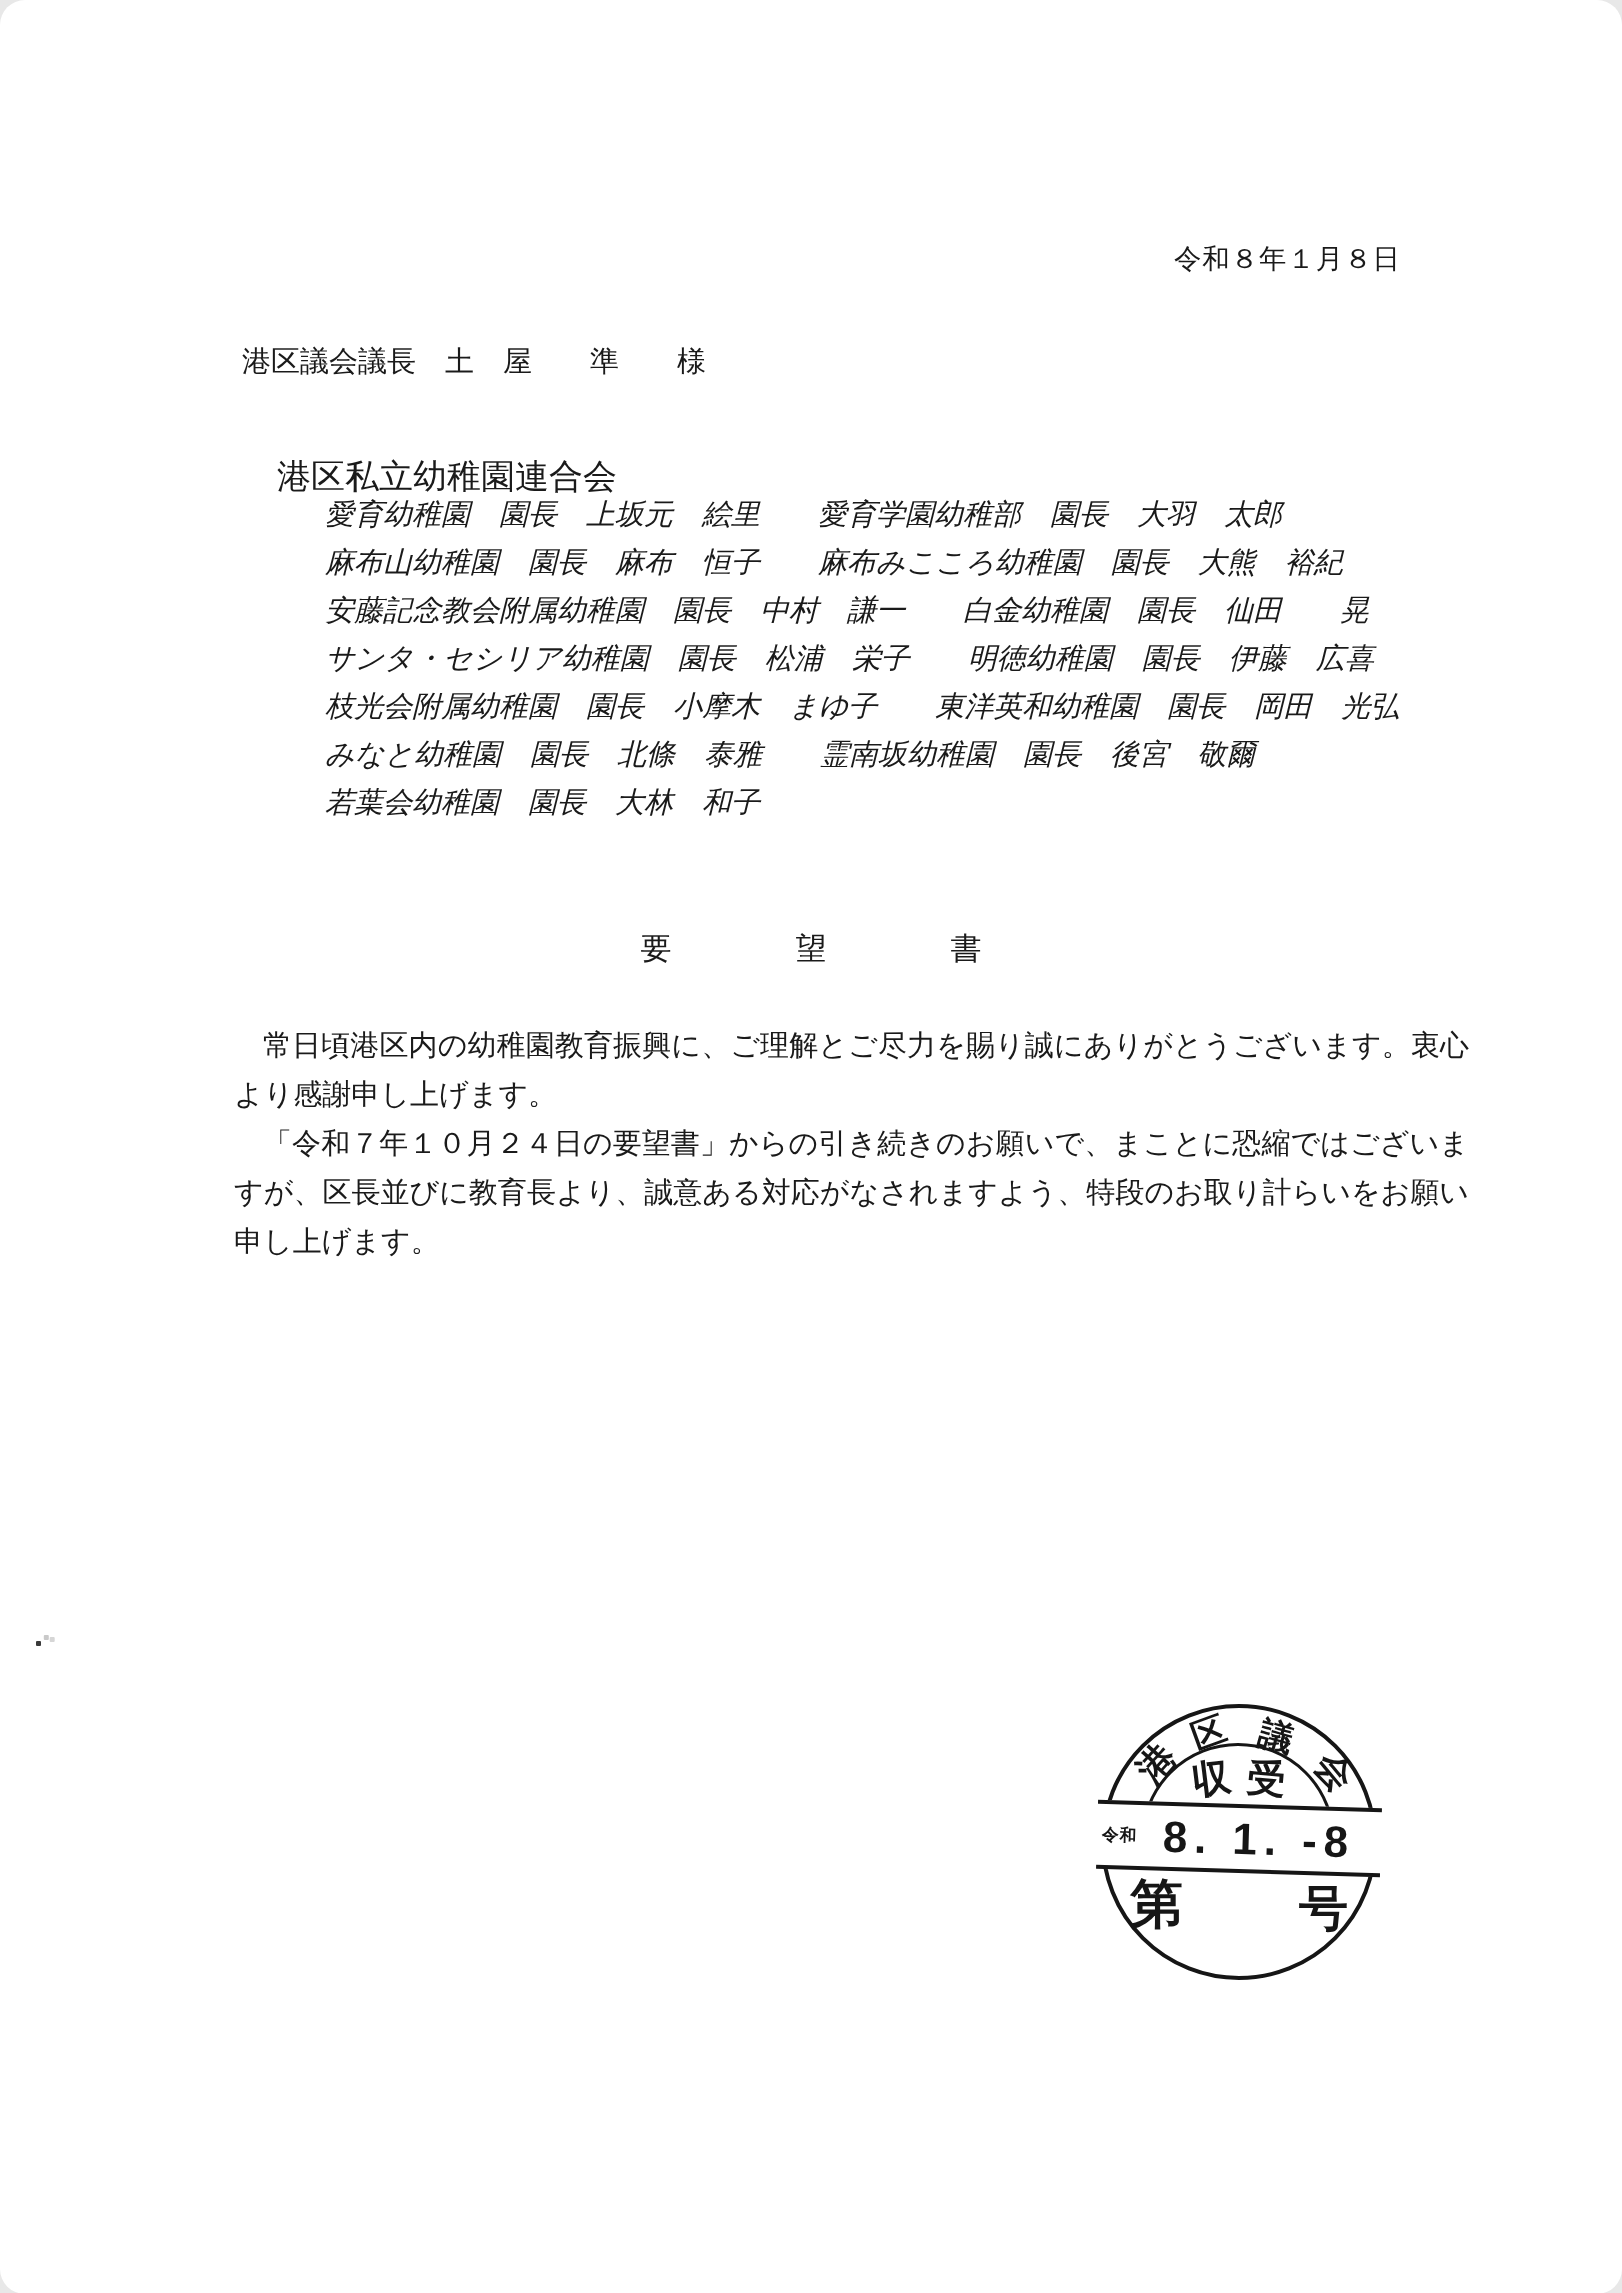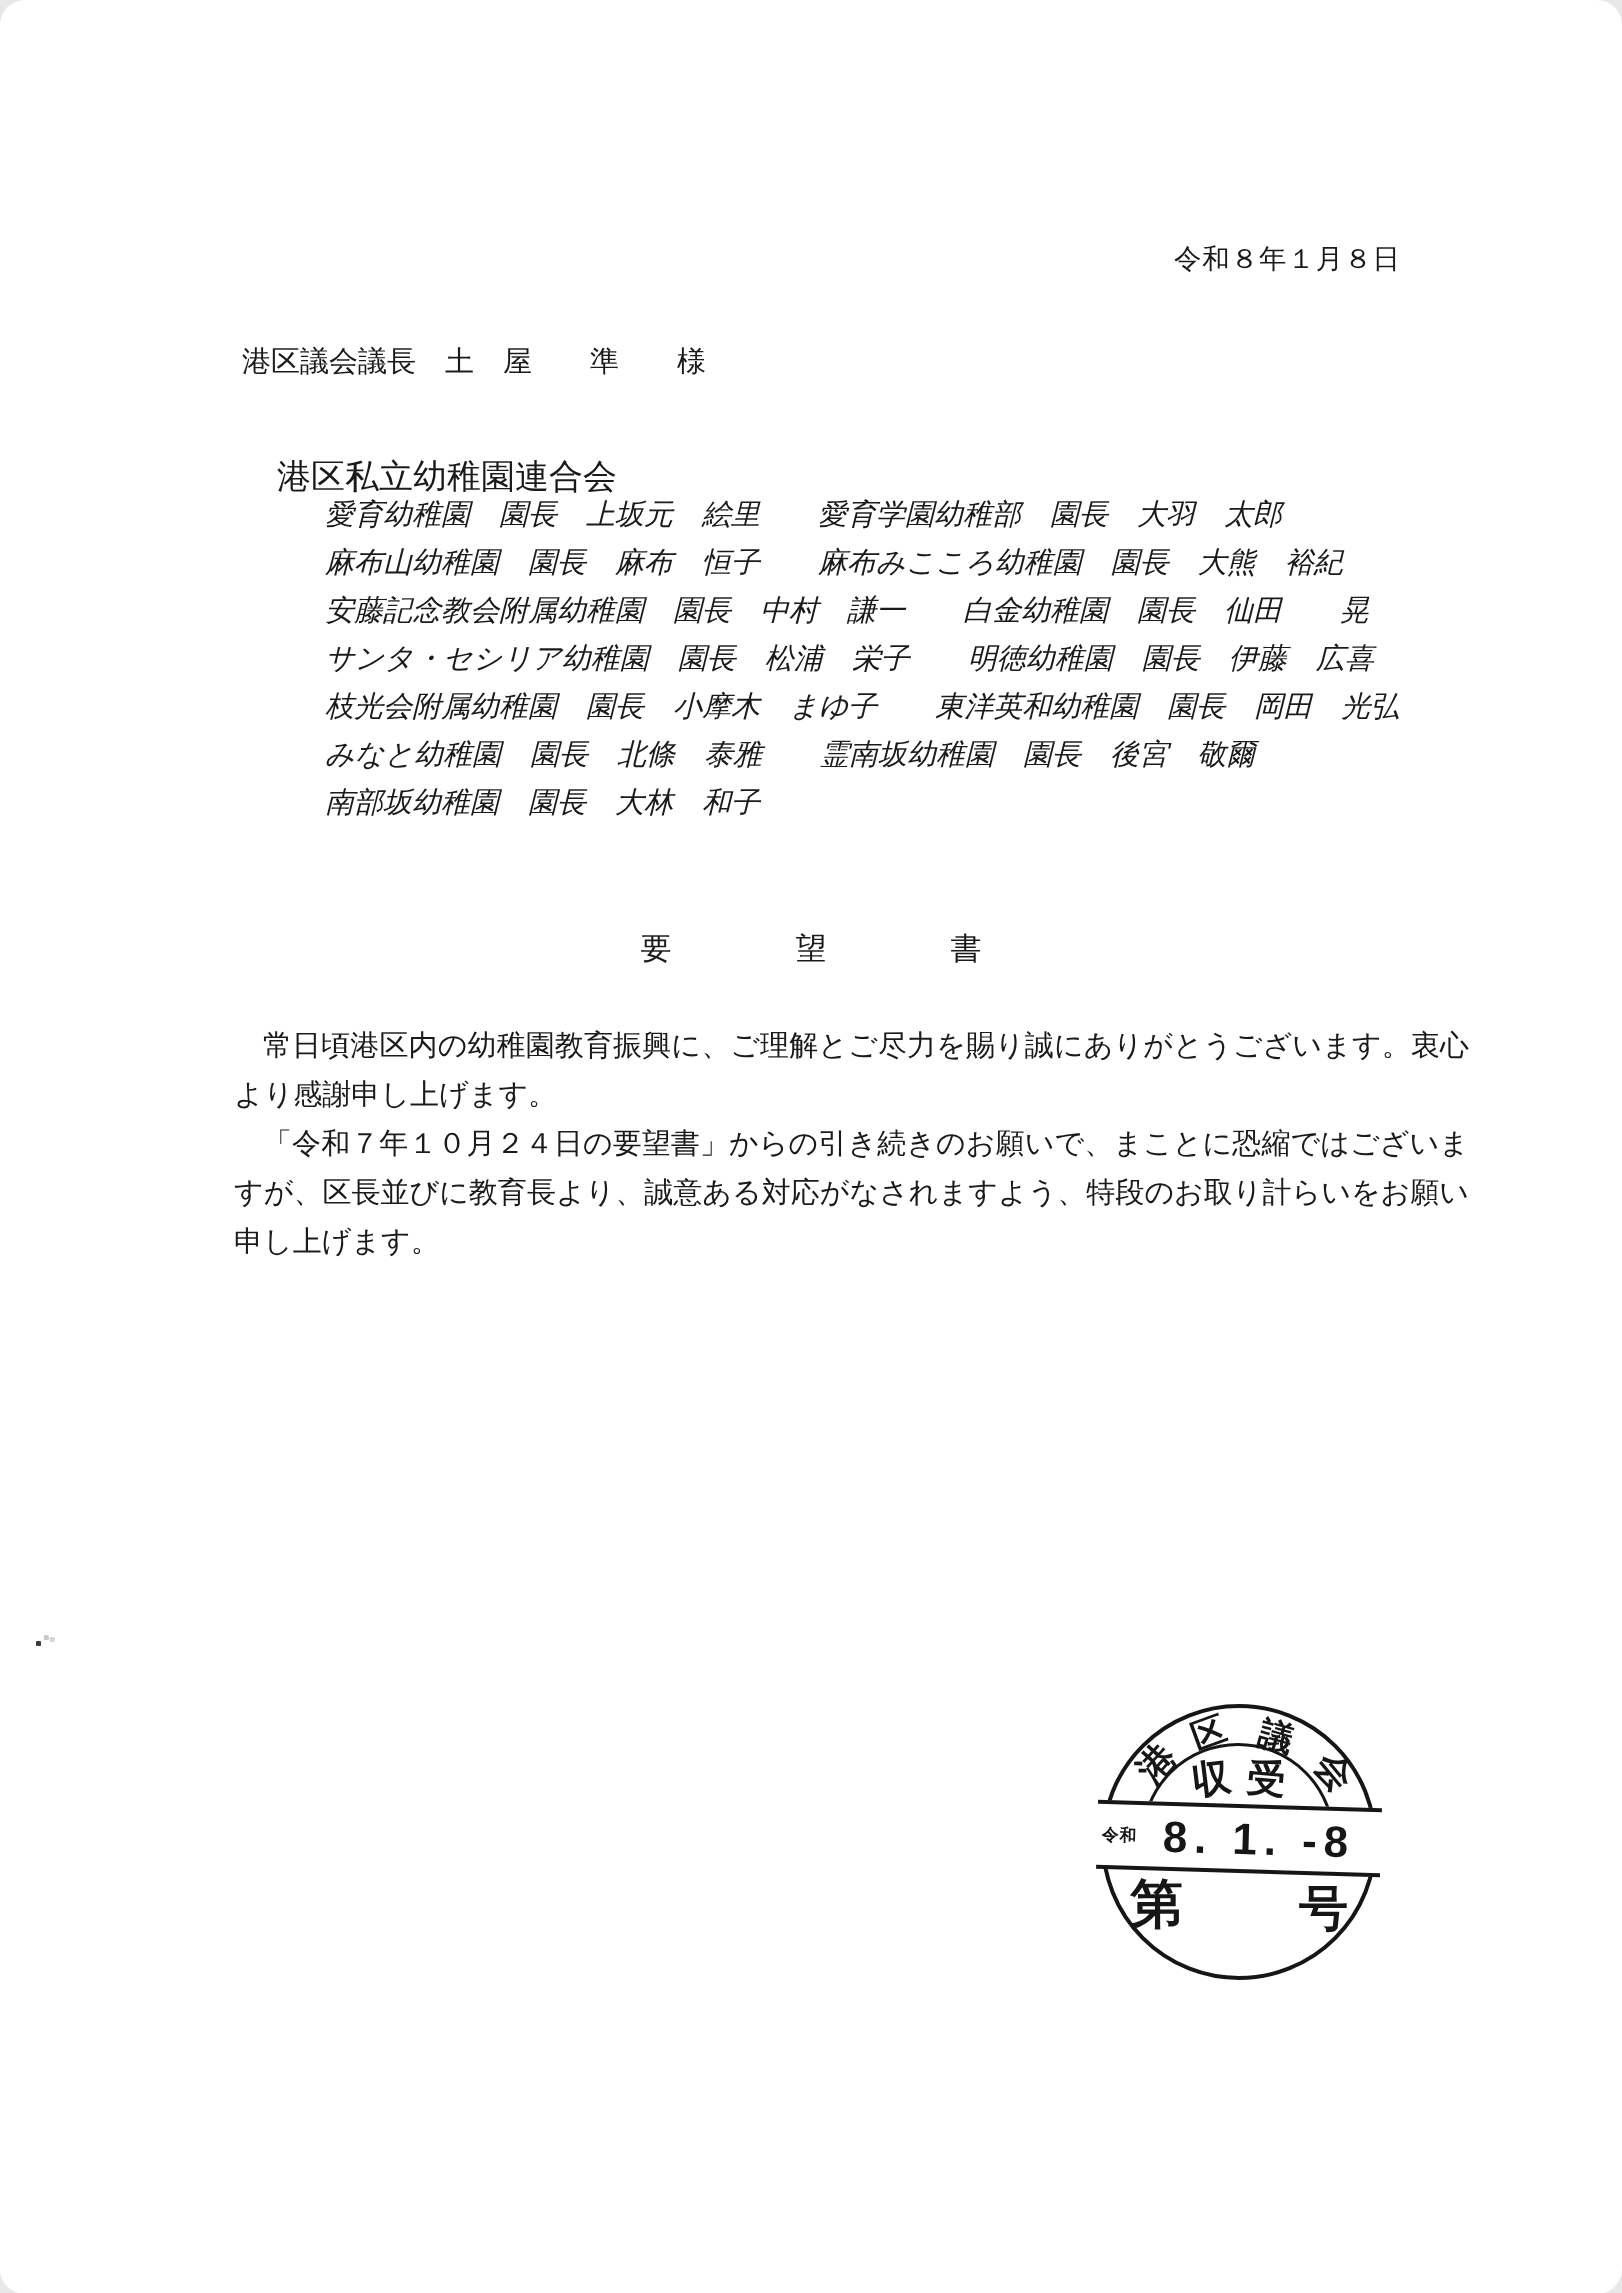--- a/index.html
+++ b/index.html
@@ -96,21 +96,21 @@
 
   <div class="org">港区私立幼稚園連合会</div>
 
   <div class="signatories">
     <div class="sig">愛育幼稚園　園長　上坂元　絵里　　愛育学園幼稚部　園長　大羽　太郎</div>
     <div class="sig">麻布山幼稚園　園長　麻布　恒子　　麻布みこころ幼稚園　園長　大熊　裕紀</div>
     <div class="sig">安藤記念教会附属幼稚園　園長　中村　謙一　　白金幼稚園　園長　仙田　　晃</div>
     <div class="sig">サンタ・セシリア幼稚園　園長　松浦　栄子　　明徳幼稚園　園長　伊藤　広喜</div>
     <div class="sig">枝光会附属幼稚園　園長　小摩木　まゆ子　　東洋英和幼稚園　園長　岡田　光弘</div>
     <div class="sig">みなと幼稚園　園長　北條　泰雅　　霊南坂幼稚園　園長　後宮　敬爾</div>
-    <div class="sig">南部坂幼稚園　園長　大林　和子</div>
+    <div class="sig">若葉会幼稚園　園長　大林　和子</div>
   </div>
 
   <div class="title">要　　　　望　　　　書</div>
 
   <div class="body">
     <p>常日頃港区内の幼稚園教育振興に、ご理解とご尽力を賜り誠にありがとうございます。衷心より感謝申し上げます。</p>
     <p>「令和７年１０月２４日の要望書」からの引き続きのお願いで、まことに恐縮ではございますが、区長並びに教育長より、誠意ある対応がなされますよう、特段のお取り計らいをお願い申し上げます。</p>
   </div>
 
   <div class="stamp">

